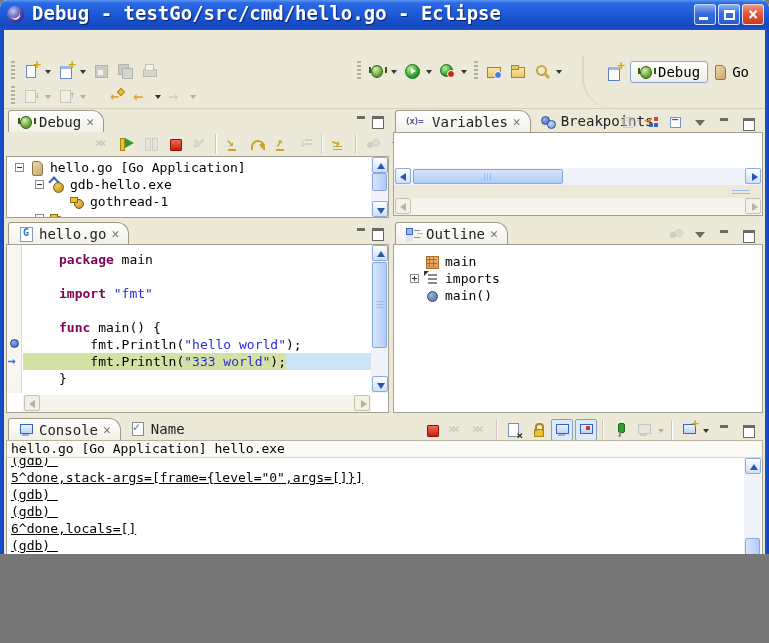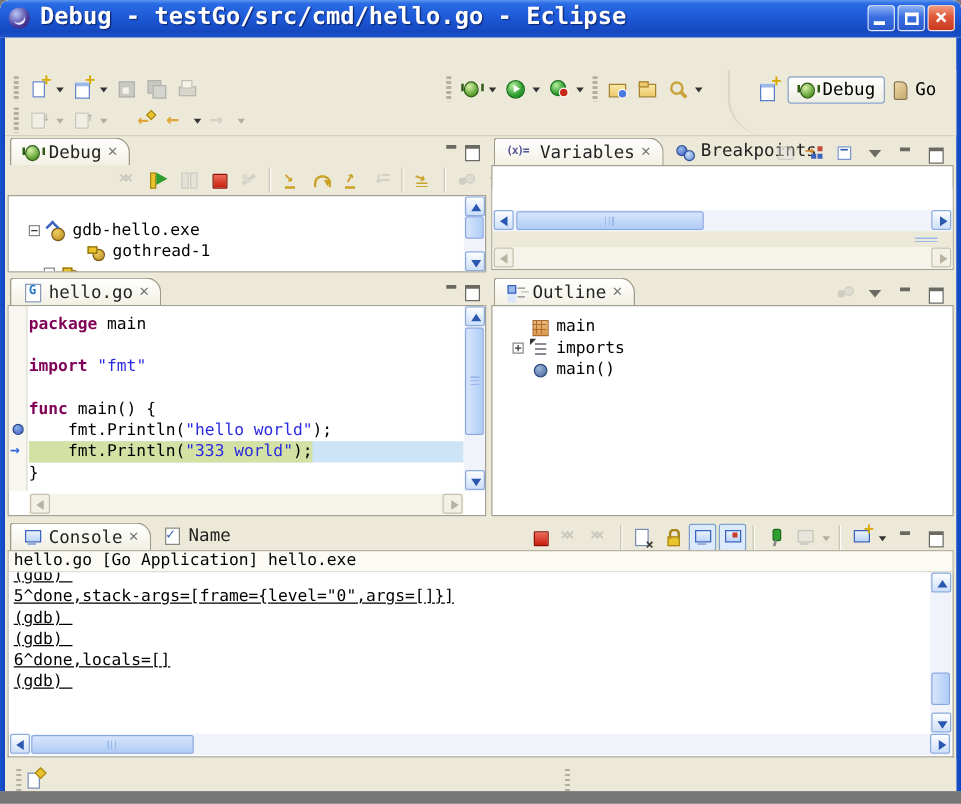--- a/index.html
+++ b/index.html
@@ -1,17 +1,17 @@
 <!DOCTYPE html>
 <html><head>
 <meta charset="utf-8">
 <style>
   html,body{margin:0;padding:0;background:#777;}
   *{box-sizing:border-box;}
-  #root{position:relative;width:769px;height:633px;overflow:hidden;
+  #root{position:relative;width:769px;height:554px;overflow:hidden;
         font-family:"DejaVu Sans Mono",monospace;font-size:14px;color:#000;
         background:#ece9d8;border-radius:7px 7px 0 0;}
   
   .win-border{position:absolute;background:linear-gradient(90deg,#1a52cc,#0f46c0);}
   #titlebar{position:absolute;left:0;top:0;width:769px;height:30px;border-radius:7px 7px 0 0;
     background:linear-gradient(180deg,#5a96f0 0%,#2a6ae4 10%,#1e5ad8 45%,#1448c0 85%,#1e52c8 100%);}
   #title-text{position:absolute;left:32px;top:2px;color:#fff;font-size:19px;font-weight:bold;
     text-shadow:1px 1px 1px rgba(0,0,40,.6);white-space:nowrap;}
   .titlebtn{position:absolute;top:4px;width:22px;height:21px;border-radius:3px;
     border:1px solid rgba(255,255,255,.75);
@@ -69,21 +69,21 @@
   .sb-track{position:absolute;background:#f0f3fa;}
   .sb-track.disabled{background:#f6f4ea;}
   .sb-thumb{position:absolute;border:1px solid #86a7e2;border-radius:2px;
      background:linear-gradient(90deg,#d7e5fc,#b0ccf6);}
   .sb-thumb.h{background:linear-gradient(180deg,#d7e5fc,#b0ccf6);}
   .thumb-grip{position:absolute;left:50%;top:50%;transform:translate(-50%,-50%);width:8px;height:7px;
      background:repeating-linear-gradient(90deg,#9ab8ea 0 1px,transparent 1px 3px);}
   .thumb-grip.v{width:7px;height:8px;background:repeating-linear-gradient(180deg,#9ab8ea 0 1px,transparent 1px 3px);}
   
   .code-line{position:relative;height:17px;line-height:17px;white-space:pre;font-size:13px;}
-  .code-line .segwrap{display:inline-block;height:17px;}
+  .code-line .segwrap{display:inline-block;height:17px;padding-left:36px;}
   .code-line.debug-line{background:#cde4f6;}
   .code-line.debug-line .segwrap{background:#d3e1a5;}
   .c-kw{color:#7f0055;font-weight:bold;}
   .c-str{color:#2a2ae0;}
   .c-pl{color:#000;}
   .bp-dot{position:absolute;width:9px;height:9px;border-radius:50%;border:1px solid #24408a;
      background:radial-gradient(circle at 35% 30%,#8ab0e8,#3a5ec8);}
   .ip-arrow{position:absolute;color:#3a6ae0;font-weight:bold;font-size:13px;}
   
   .con-line{position:relative;height:17px;line-height:17px;white-space:pre;font-size:13px;}
@@ -368,21 +368,26 @@
         <span class="tsep"></span>
         <span class="tb-btn disabled">
           <span class="ic view-menu-circles-icon"></span>
         </span>
         <span class="tb-btn">
           <span class="ic view-menu-arrow-icon"></span>
         </span>
       </div>
     <div class="vbox" style="left:0;top:46px;width:383px;height:62px;overflow:hidden;">
       <div id="debug-tree" style="position:absolute;left:0;top:0;right:18px;bottom:0;">
-          <div class="tree-row" style="top: 19px; left: 16px;">
+          <div class="tree-row" style="top: 2px; left: 8px;">
+            <span class="exp "></span>
+            <span class="ic launch-icon"></span>
+            <span>hello.go [Go Application]</span>
+          </div>
+          <div class="tree-row" style="top: 19px; left: 28px;">
             <span class="exp "></span>
             <span class="ic process-icon"></span>
             <span>gdb-hello.exe</span>
           </div>
           <div class="tree-row" style="top: 36px; left: 48px;">
             <span class="exp none"></span>
             <span class="ic thread-icon"></span>
             <span>gothread-1</span>
           </div>
           <div class="tree-row" style="top: 53px; left: 28px;">

